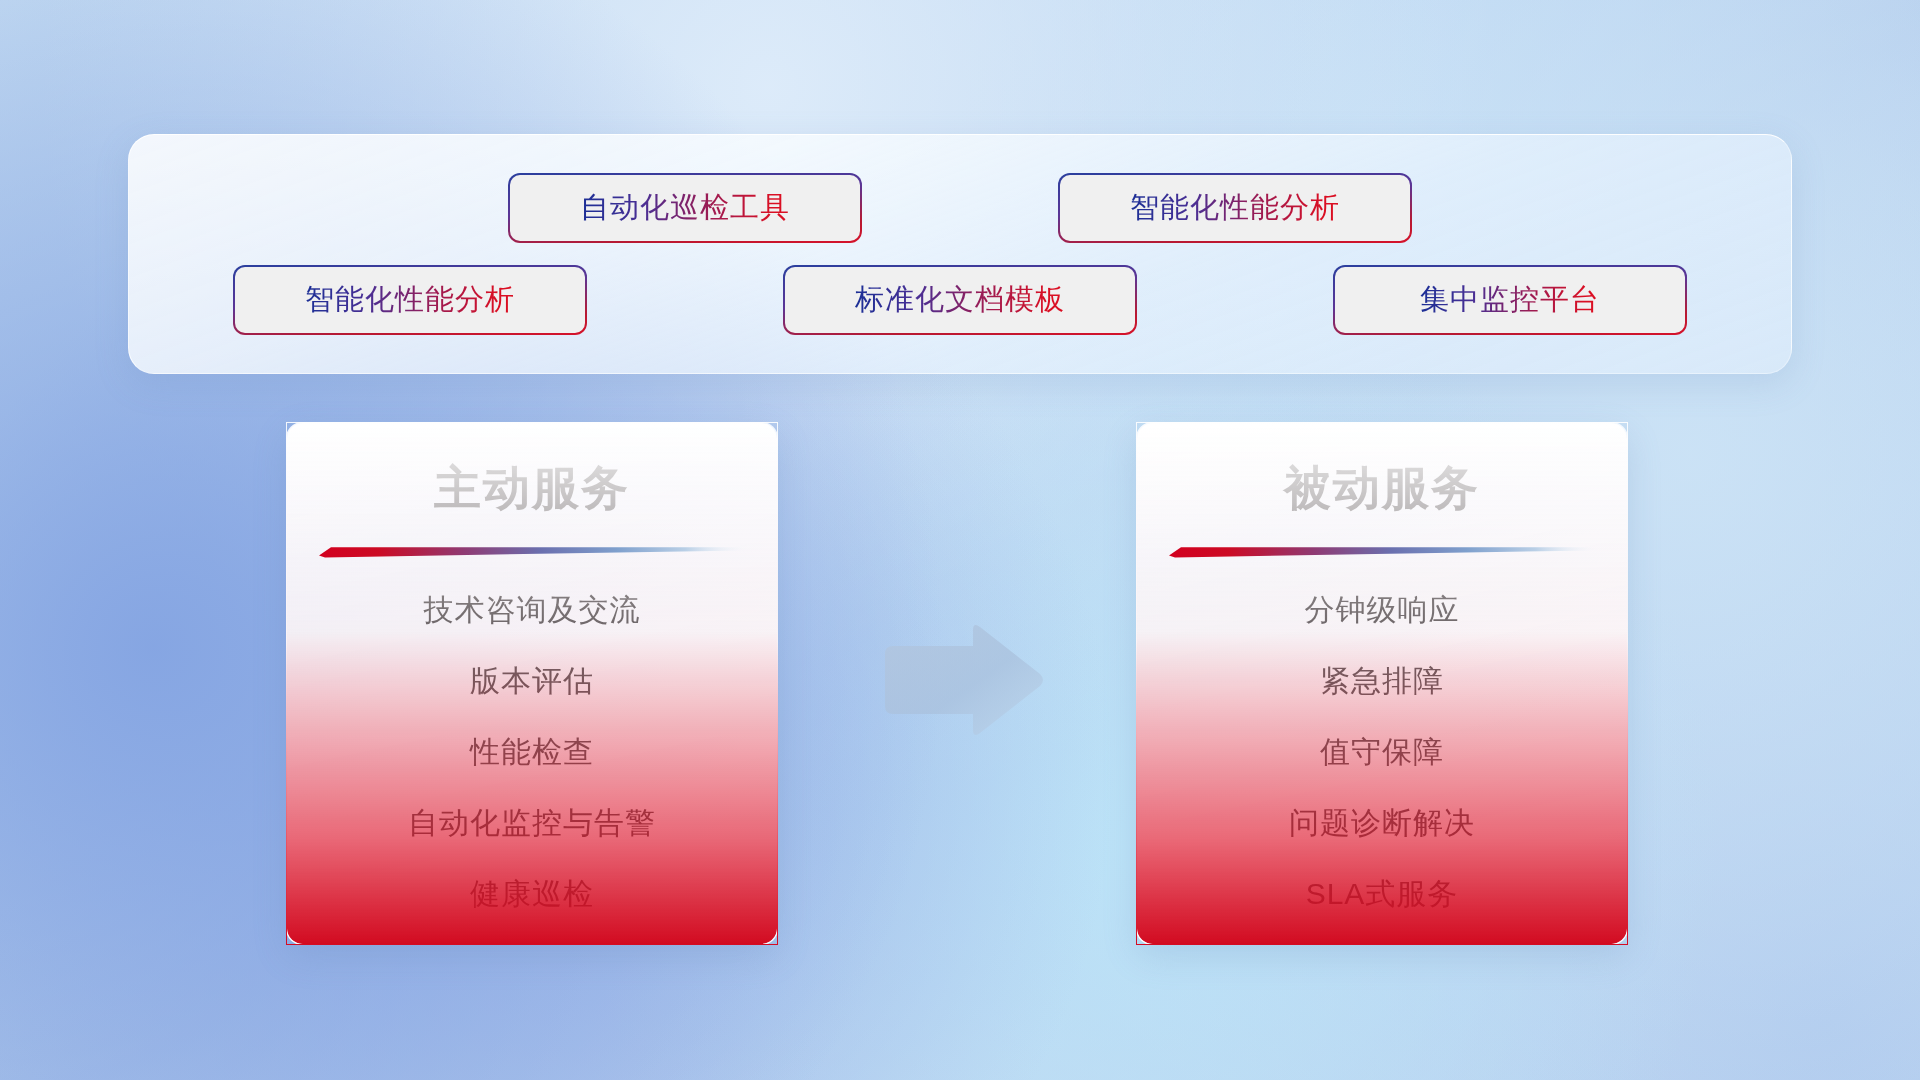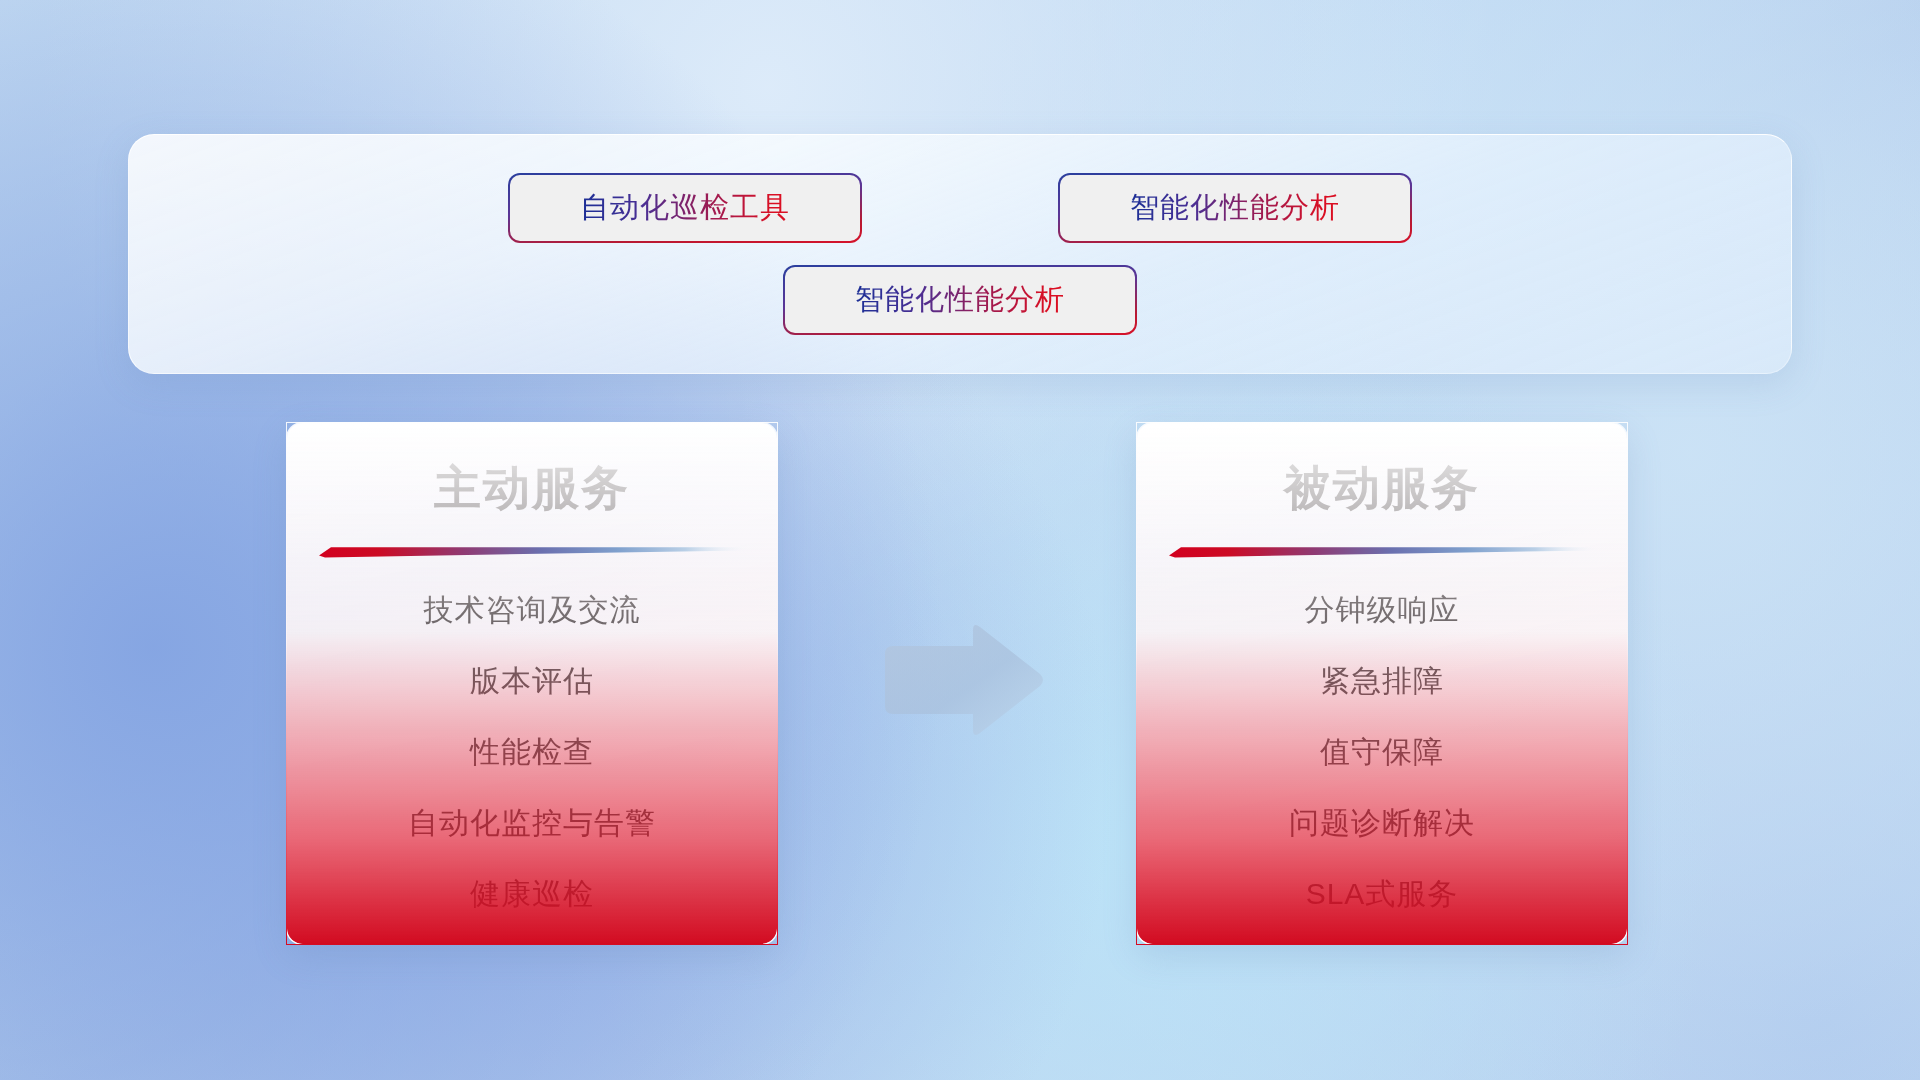--- a/index.html
+++ b/index.html
@@ -202,20 +202,30 @@
         <div class="tag-inner">
           <span class="tag-label">智能化性能分析</span>
         </div>
       </div>
     </div>
 
     <div class="tag-row">
       <div class="tag">
         <div class="tag-inner">
           <span class="tag-label">智能化性能分析</span>
+        </div>
+      </div>
+      <div class="tag">
+        <div class="tag-inner">
+          <span class="tag-label">标准化文档模板</span>
+        </div>
+      </div>
+      <div class="tag">
+        <div class="tag-inner">
+          <span class="tag-label">集中监控平台</span>
         </div>
       </div>
     </div>
 
   </div>
 
   <div id="card-active" class="service-card">
     <div class="card-frame"></div>
 
     <div class="card-title">主动服务</div>

